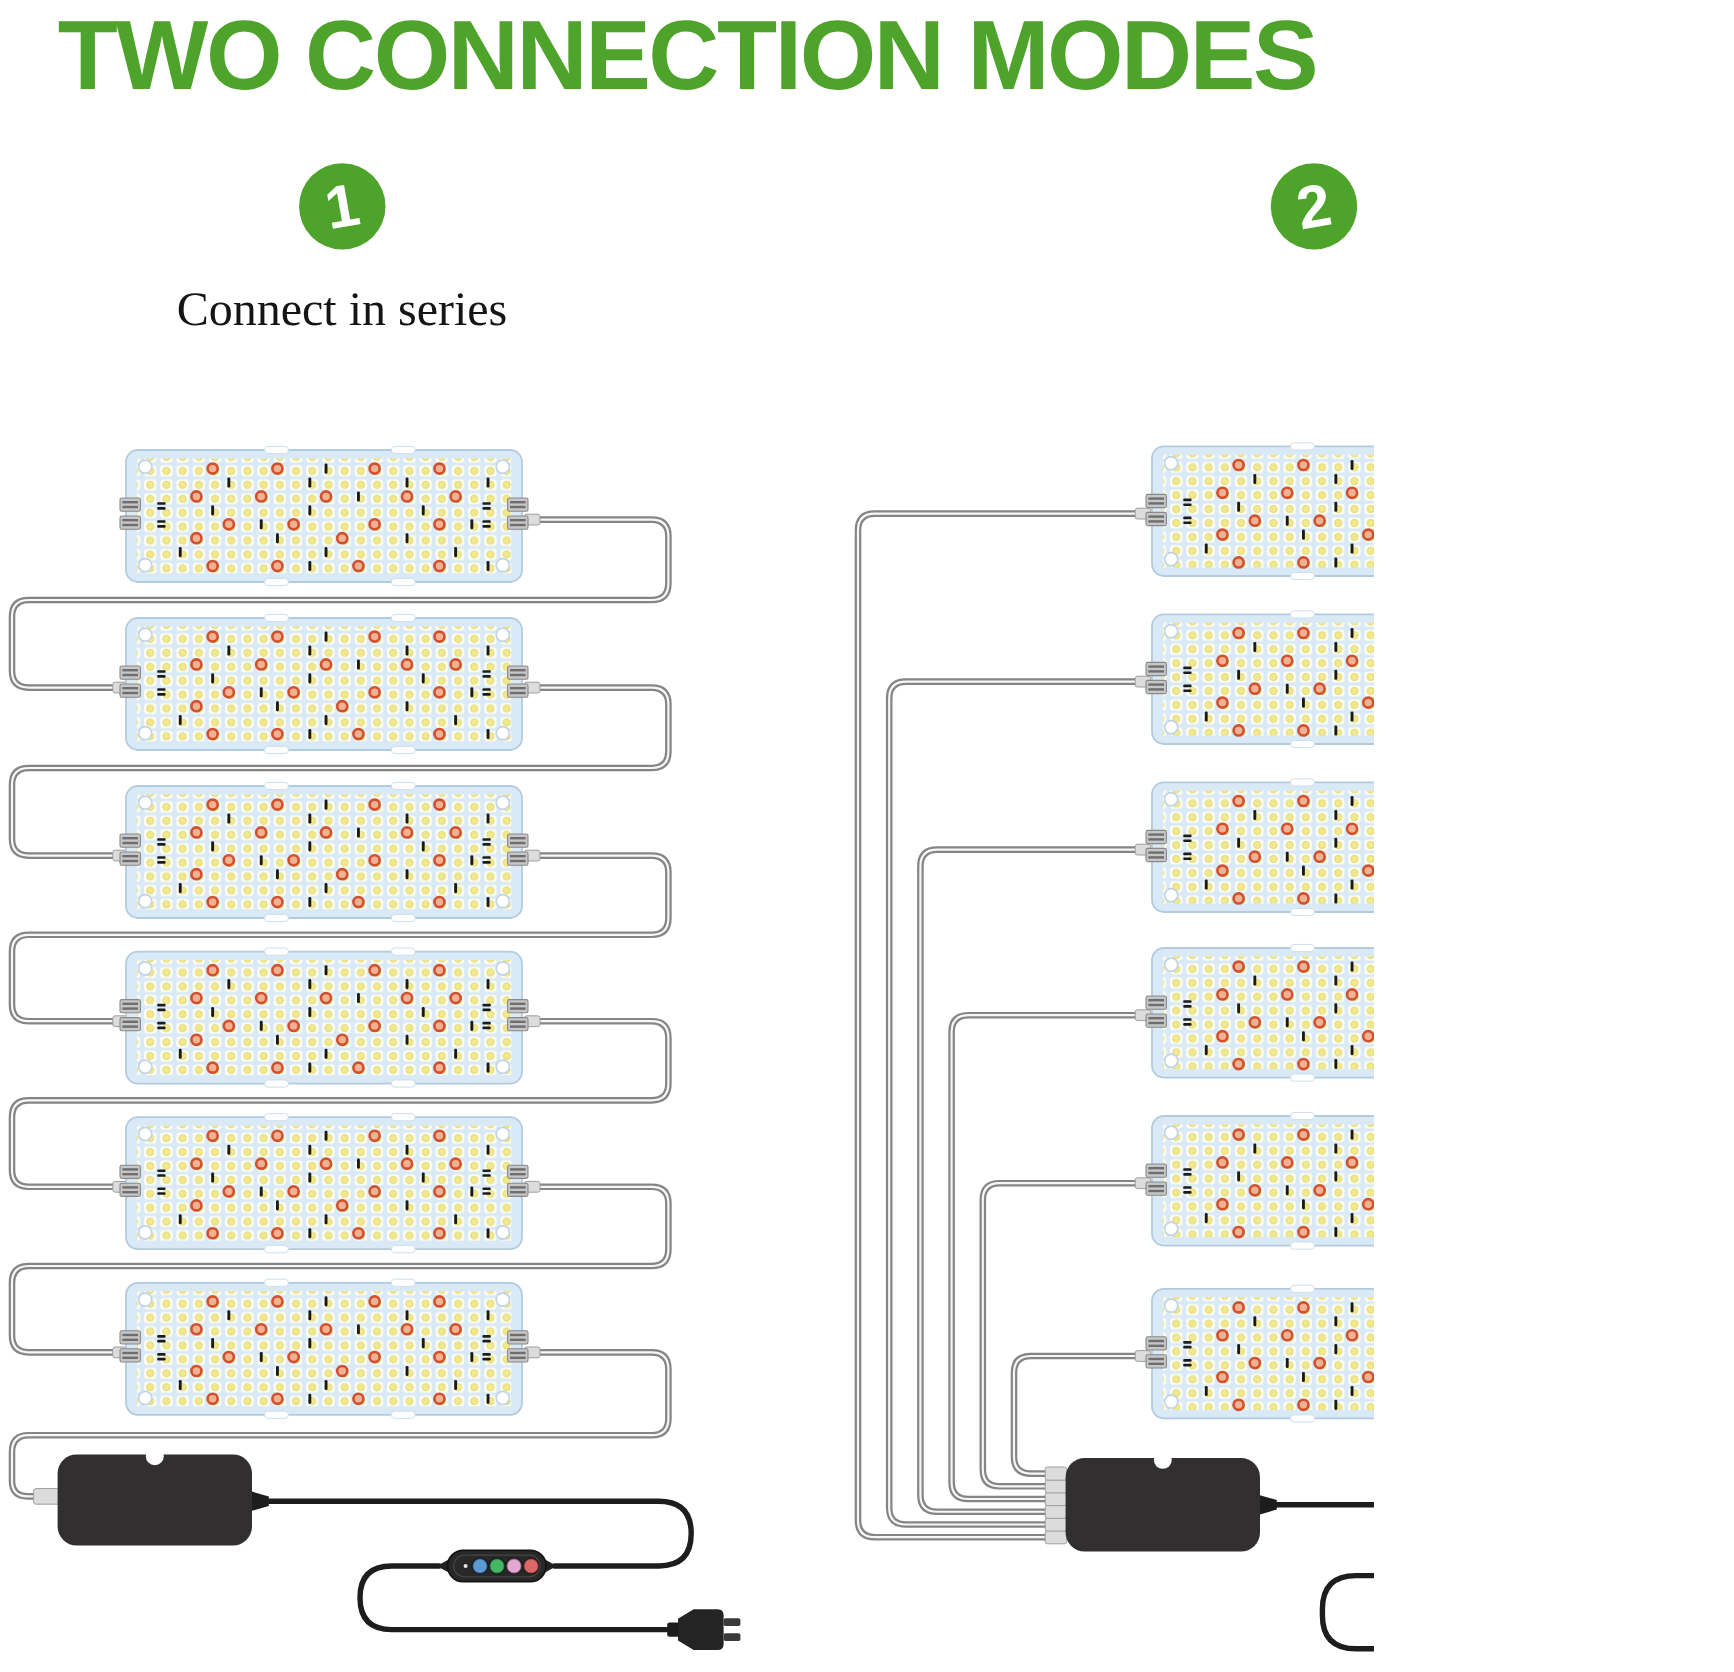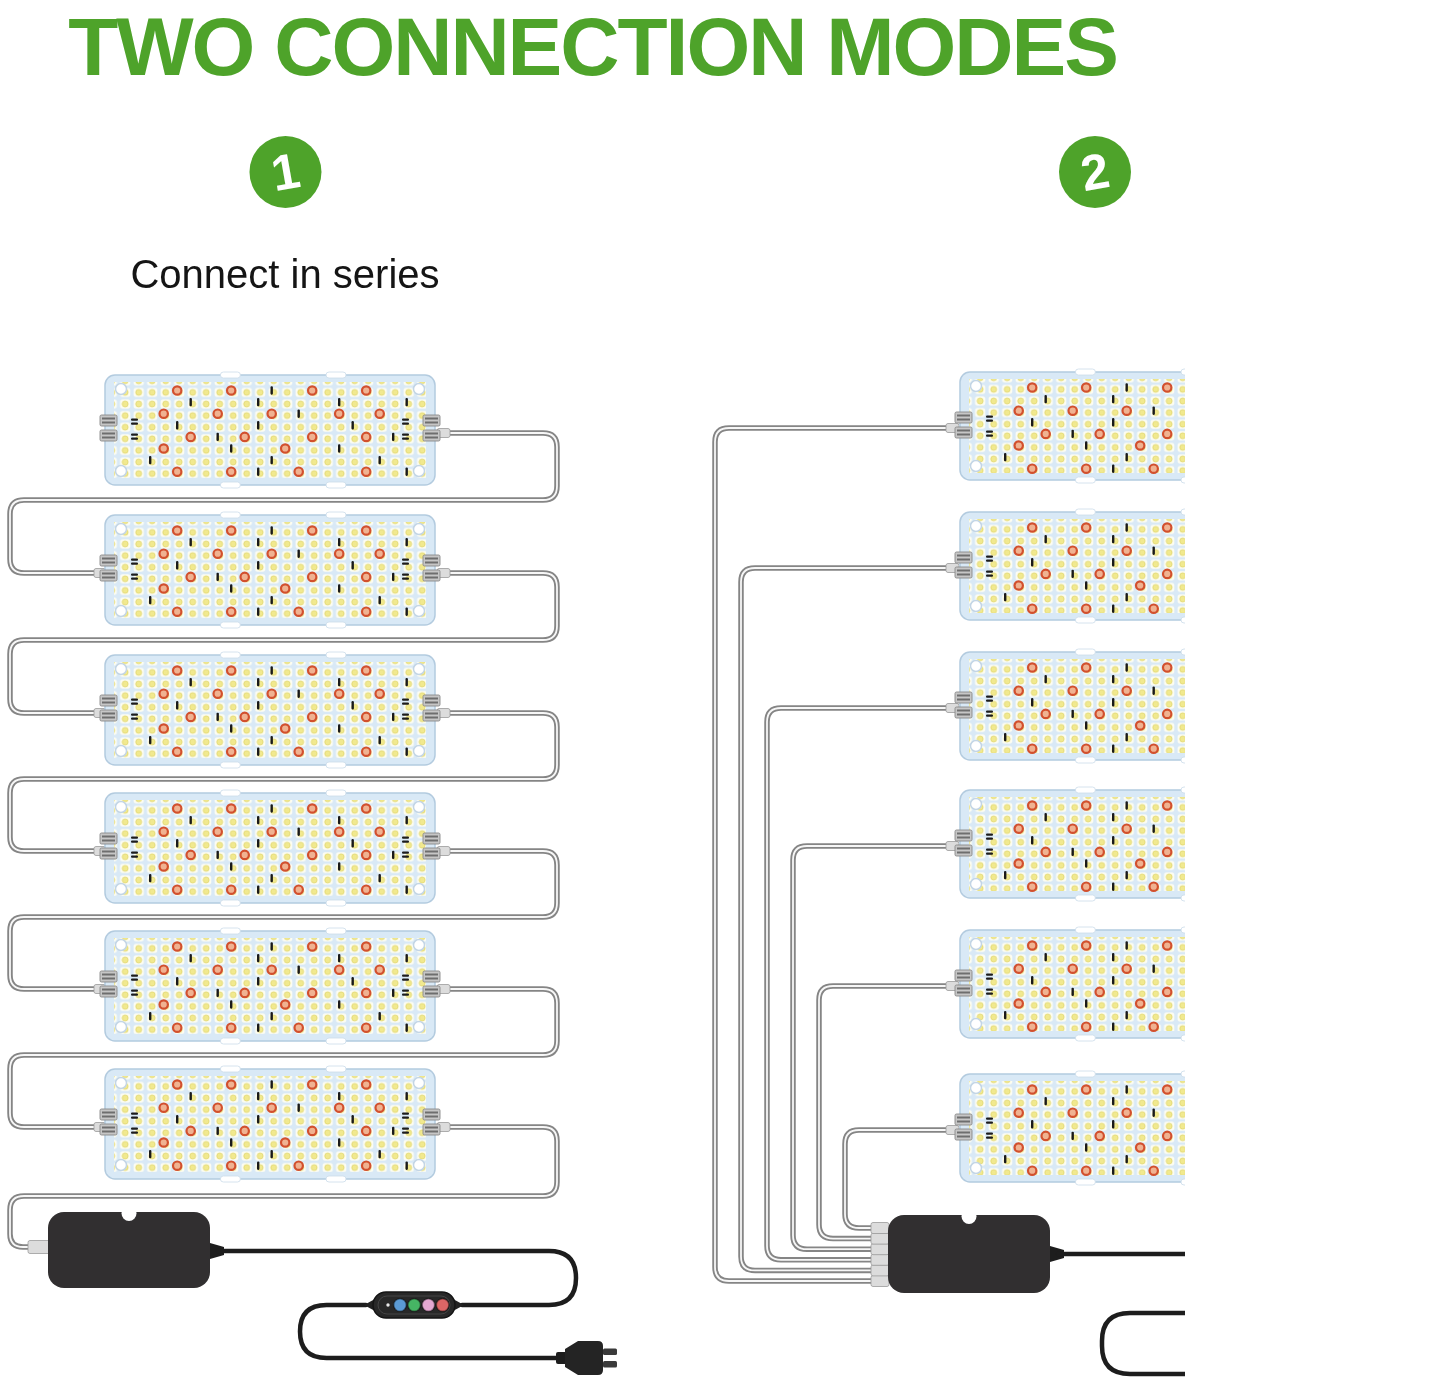--- a/index.html
+++ b/index.html
@@ -1,32 +1,32 @@
 <!DOCTYPE html>
 <html style="--accent_green: #4ea32a; --text_black: #151515; --panel_bg: #d9e9f6; --panel_border: #b3cbdf; --led_white: #fdfdf2; --led_yellow: #f1e98f; --led_yellow_edge: #ded264; --led_red_ring: #d2502e; --led_red_fill: #f0b291; --diode_black: #1a1a1a; --wire_gray: #858585; --wire_core: #f7f7f7; --cable_black: #1d1d1d; --adapter_black: #312f30; --connector_gray: #c6c6c6; --button_blue: #5b9bd5; --button_green: #46b564; --button_pink: #e4a7d1; --button_red: #dd6666;"><head>
 <meta charset="utf-8">
 <style>
   html,body{margin:0;padding:0;background:#ffffff;font-family:"Liberation Sans",sans-serif;}
-  .stage{position:relative;width:1145px;height:1393px;background:#ffffff;overflow:hidden;padding-left:40px;}
+  .stage{position:relative;width:1145px;height:1393px;background:#ffffff;overflow:hidden;}
   .title{
     position:absolute;top:0;left:0;width:100%;text-align:center;
     font-size:82px;font-weight:bold;letter-spacing:-2px;white-space:nowrap;
     color:var(--accent_green,#4ea32a);
   }
   .mode-header{position:absolute;display:flex;flex-direction:column;align-items:center;transform:translateX(-50%);}
   .mode-1{left:285px;top:136px;}
   .mode-2{left:1095px;top:136px;}
   .badge{
     width:72px;height:72px;border-radius:50%;
     background:var(--accent_green,#4ea32a);color:#ffffff;
     display:flex;align-items:center;justify-content:center;
     font-size:50px;font-weight:bold;
   }
   .badge span{transform:rotate(-10deg);display:block;}
-  .mode-label{margin-top:44px;font-size:40px;color:var(--text_black,#151515);white-space:nowrap;}
+  .mode-label{margin-top:26px;font-size:40px;color:var(--text_black,#151515);white-space:nowrap;font-family:Liberation Serif, serif;}
   #diagram{position:absolute;left:0;top:0;}
 </style>
 </head>
 <body>
 
 <div class="stage">
   <div class="title">TWO CONNECTION MODES</div>
 
   <div class="mode-header mode-1">
     <div class="badge">

